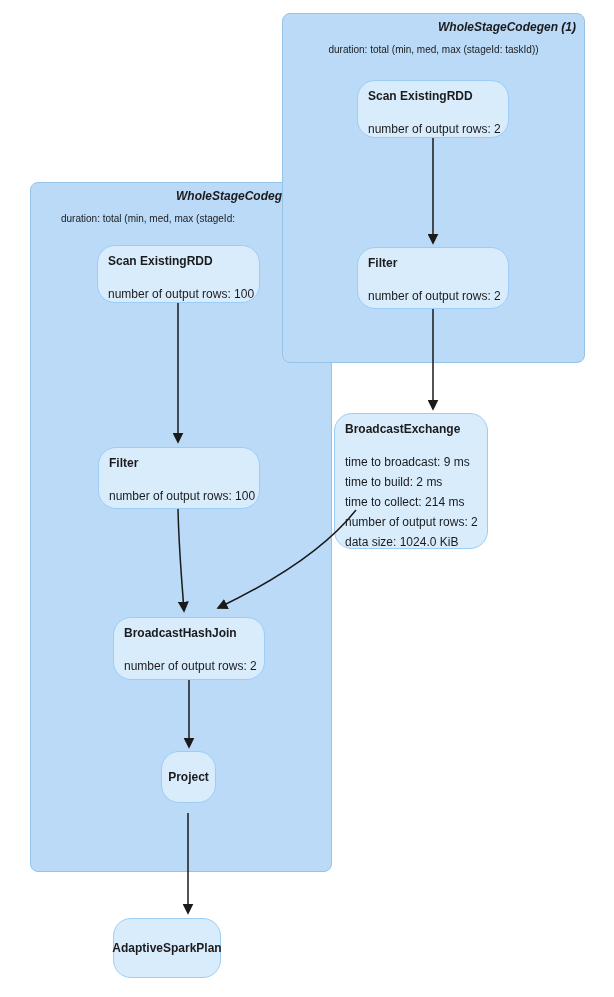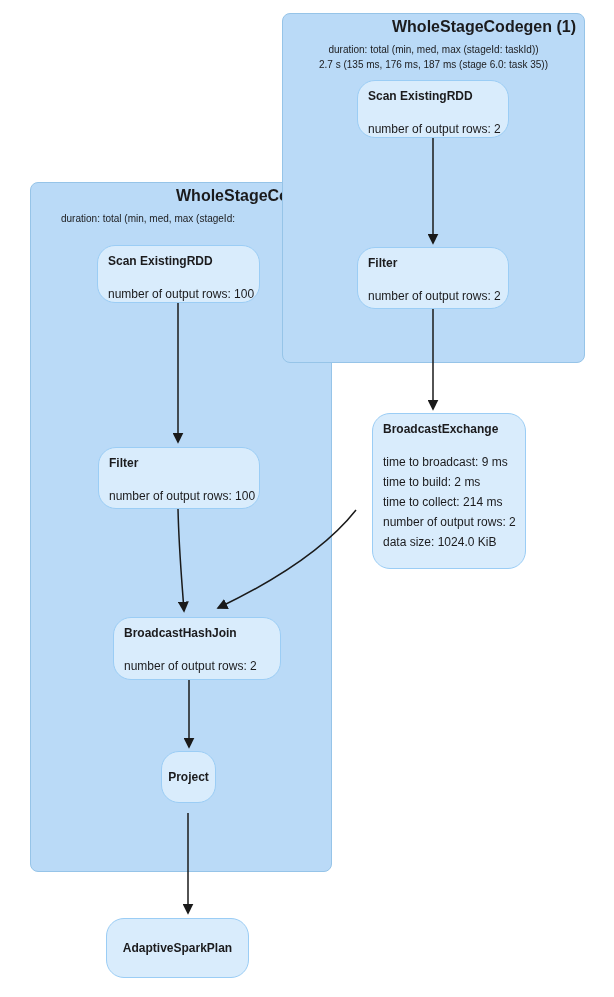--- a/index.html
+++ b/index.html
@@ -12,21 +12,21 @@
     --page-bg:#FFFFFF;
   }
   *{box-sizing:border-box;margin:0;padding:0;}
   body{background:var(--page-bg);font-family:"Liberation Sans","DejaVu Sans",sans-serif;color:var(--text);}
   .canvas{position:relative;width:614px;height:997px;background:var(--page-bg);overflow:hidden;}
 
   .cluster{position:absolute;background:var(--cluster-fill);border:1px solid var(--cluster-border);border-radius:8px;}
   .cluster-left{left:30px;top:182px;width:302px;height:690px;z-index:1;}
   .cluster-right{left:282px;top:13px;width:303px;height:350px;z-index:2;}
 
-  .cluster-title{position:absolute;font-size:16px;font-weight:bold;line-height:14px;white-space:nowrap;}
+  .cluster-title{position:absolute;font-size:12px;font-weight:bold;line-height:14px;white-space:nowrap;font-style:italic;}
   .cluster-title-right{top:6px;right:8px;text-align:right;}
   .cluster-title-clipped{top:6px;left:145px;}
   .dur{position:absolute;font-size:10px;line-height:14px;white-space:nowrap;}
   .dur-center{left:0;right:0;text-align:center;}
   .dur1{top:29px;}
   .dur2{top:44px;}
   .dur-frag1{top:29px;left:30px;}
   .dur-frag2{top:44px;left:12px;}
 
   .node{position:absolute;background:var(--node-fill);border:1px solid var(--node-border);border-radius:18px;padding:8px 10px;z-index:3;font-size:12px;}
@@ -45,62 +45,61 @@
 <div class="canvas">
 
   <div class="cluster cluster-left">
     <div class="cluster-title cluster-title-clipped">WholeStageCodege</div>
     <div class="dur dur-frag1">duration: total (min, med, max (stageId:</div>
   </div>
 
   <div class="cluster cluster-right">
     <div class="cluster-title cluster-title-right">WholeStageCodegen (1)</div>
     <div class="dur dur-center dur1">duration: total (min, med, max (stageId: taskId))</div>
-    <div class="dur dur-center dur2">2.7 s (135 ms, 176 ms, 187 ms (stage 6.0: task 35))</div>
   </div>
 
   <div class="node" style="left:357px;top:80px;width:152px;height:58px;">
     <div class="node-title">Scan ExistingRDD</div>
     <div class="metric">number of output rows: 2</div>
   </div>
 
   <div class="node" style="left:357px;top:247px;width:152px;height:62px;">
     <div class="node-title">Filter</div>
     <div class="metric">number of output rows: 2</div>
   </div>
 
-  <div class="node" style="left:372px;top:413px;width:154px;height:156px;">
+  <div class="node" style="left:334px;top:413px;width:154px;height:136px;">
     <div class="node-title">BroadcastExchange</div>
     <div class="metric">time to broadcast: 9 ms</div>
     <div class="metric">time to build: 2 ms</div>
     <div class="metric">time to collect: 214 ms</div>
     <div class="metric">number of output rows: 2</div>
     <div class="metric">data size: 1024.0 KiB</div>
   </div>
 
   <div class="node" style="left:97px;top:245px;width:163px;height:58px;">
     <div class="node-title">Scan ExistingRDD</div>
     <div class="metric">number of output rows: 100</div>
   </div>
 
   <div class="node" style="left:98px;top:447px;width:162px;height:62px;">
     <div class="node-title">Filter</div>
     <div class="metric">number of output rows: 100</div>
   </div>
 
-  <div class="node" style="left:113px;top:617px;width:168px;height:63px;">
+  <div class="node" style="left:113px;top:617px;width:152px;height:63px;">
     <div class="node-title">BroadcastHashJoin</div>
     <div class="metric">number of output rows: 2</div>
   </div>
 
   <div class="node node-centered" style="left:161px;top:751px;width:55px;height:52px;">
     <div class="node-title">Project</div>
   </div>
 
-  <div class="node node-centered" style="left:106px;top:918px;width:143px;height:60px;">
+  <div class="node node-centered" style="left:113px;top:918px;width:108px;height:60px;">
     <div class="node-title">AdaptiveSparkPlan</div>
   </div>
 
   <svg class="edges" width="614" height="997" viewBox="0 0 614 997">
     <defs>
       <marker id="ah" viewBox="0 0 10 10" refX="8.5" refY="5" markerWidth="11" markerHeight="11" markerUnits="userSpaceOnUse" orient="auto-start-reverse">
         <path d="M0 0 L10 5 L0 10 z"></path>
       </marker>
     </defs>
     <path class="edge" d="M433 138 V243" marker-end="url(#ah)"></path>

